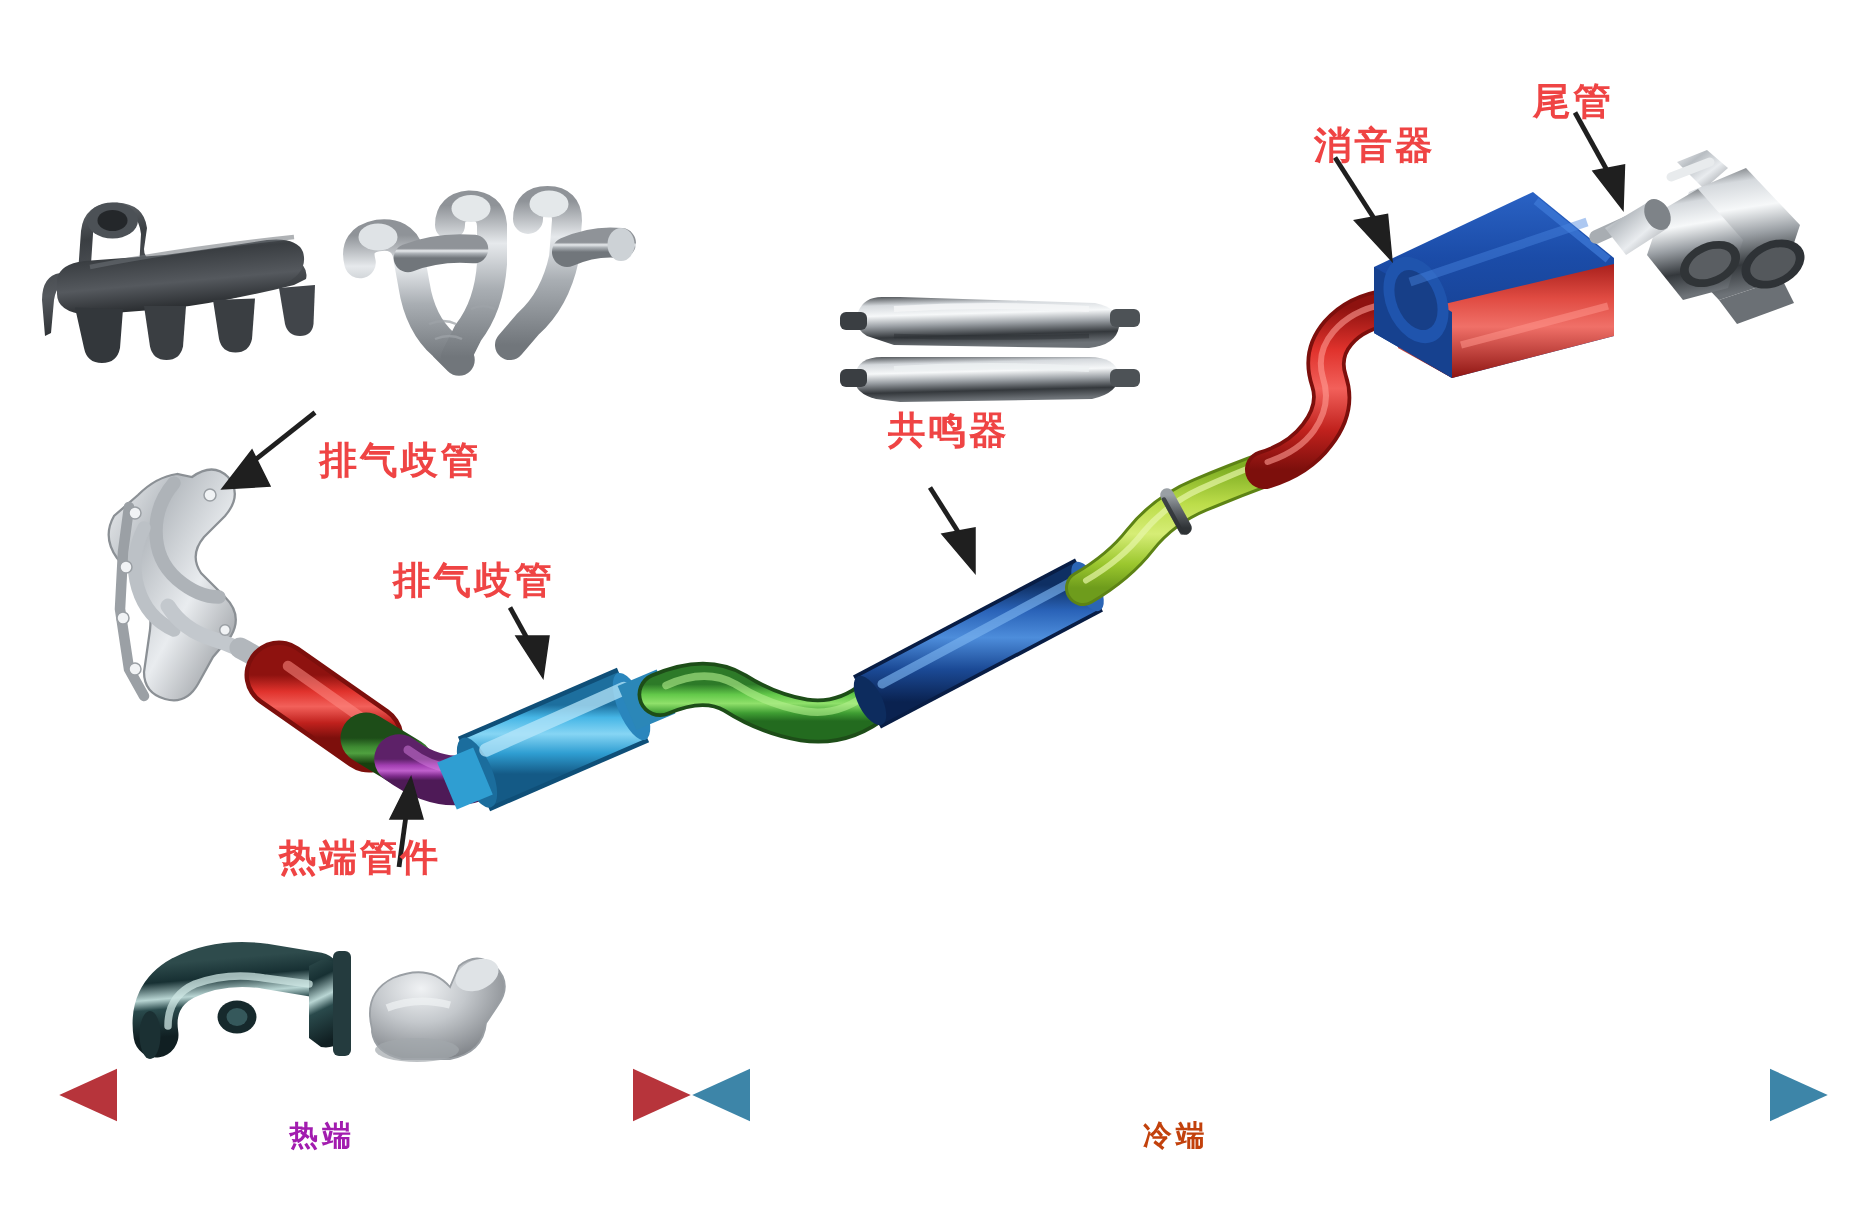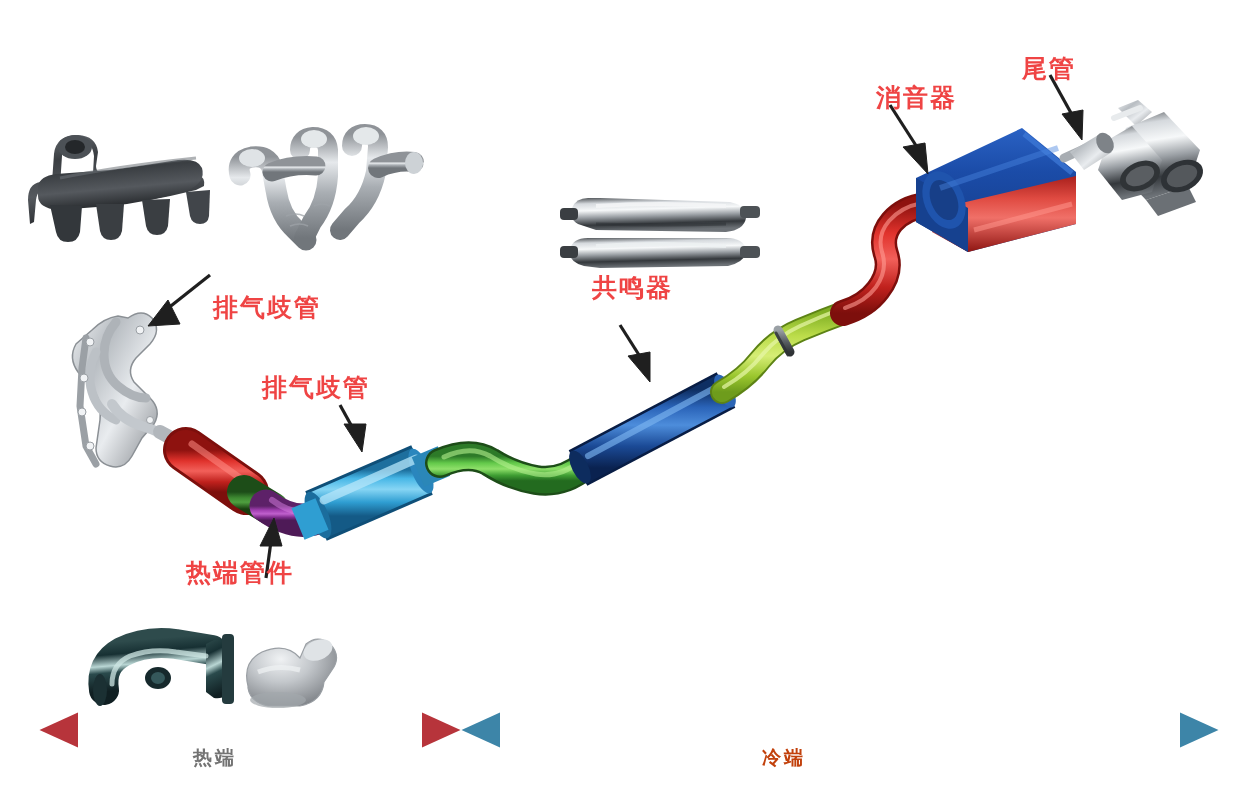--- a/index.html
+++ b/index.html
@@ -27,21 +27,21 @@
     line-height: 1;
   }
   .zone-label {
     position: absolute;
     font-size: 19px;
     font-weight: 700;
     letter-spacing: 3px;
     white-space: nowrap;
     line-height: 1;
   }
-  .zone-hot { color: #737373; }
+  .zone-hot { color: #a21caf; }
   .zone-cold { color: #c2410c; }
   svg.layer {
     position: absolute;
     left: 0;
     top: 0;
     width: 1250px;
     height: 812px;
     pointer-events: none;
   }
 </style>

